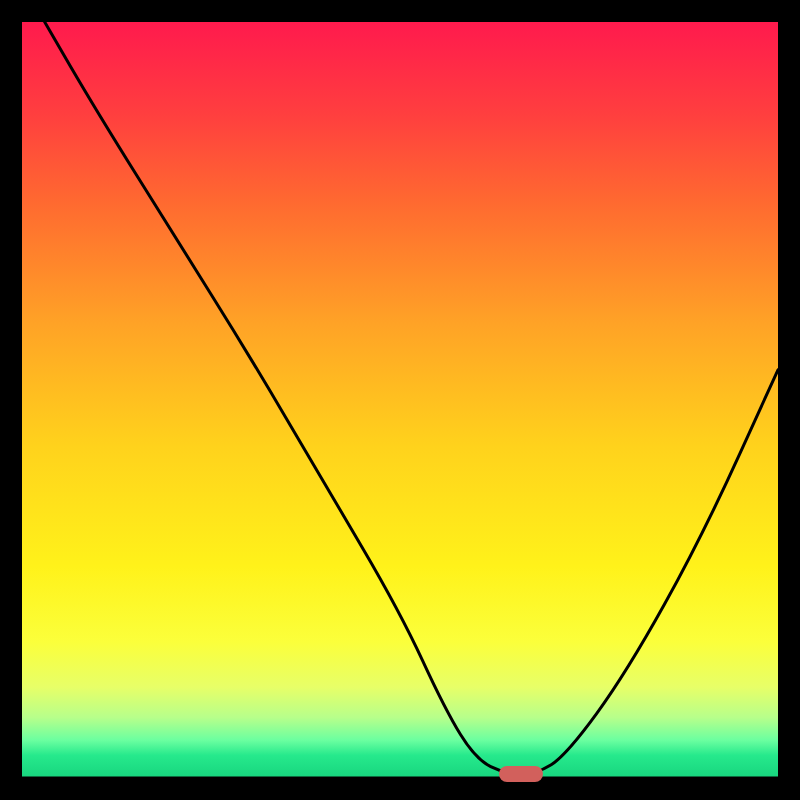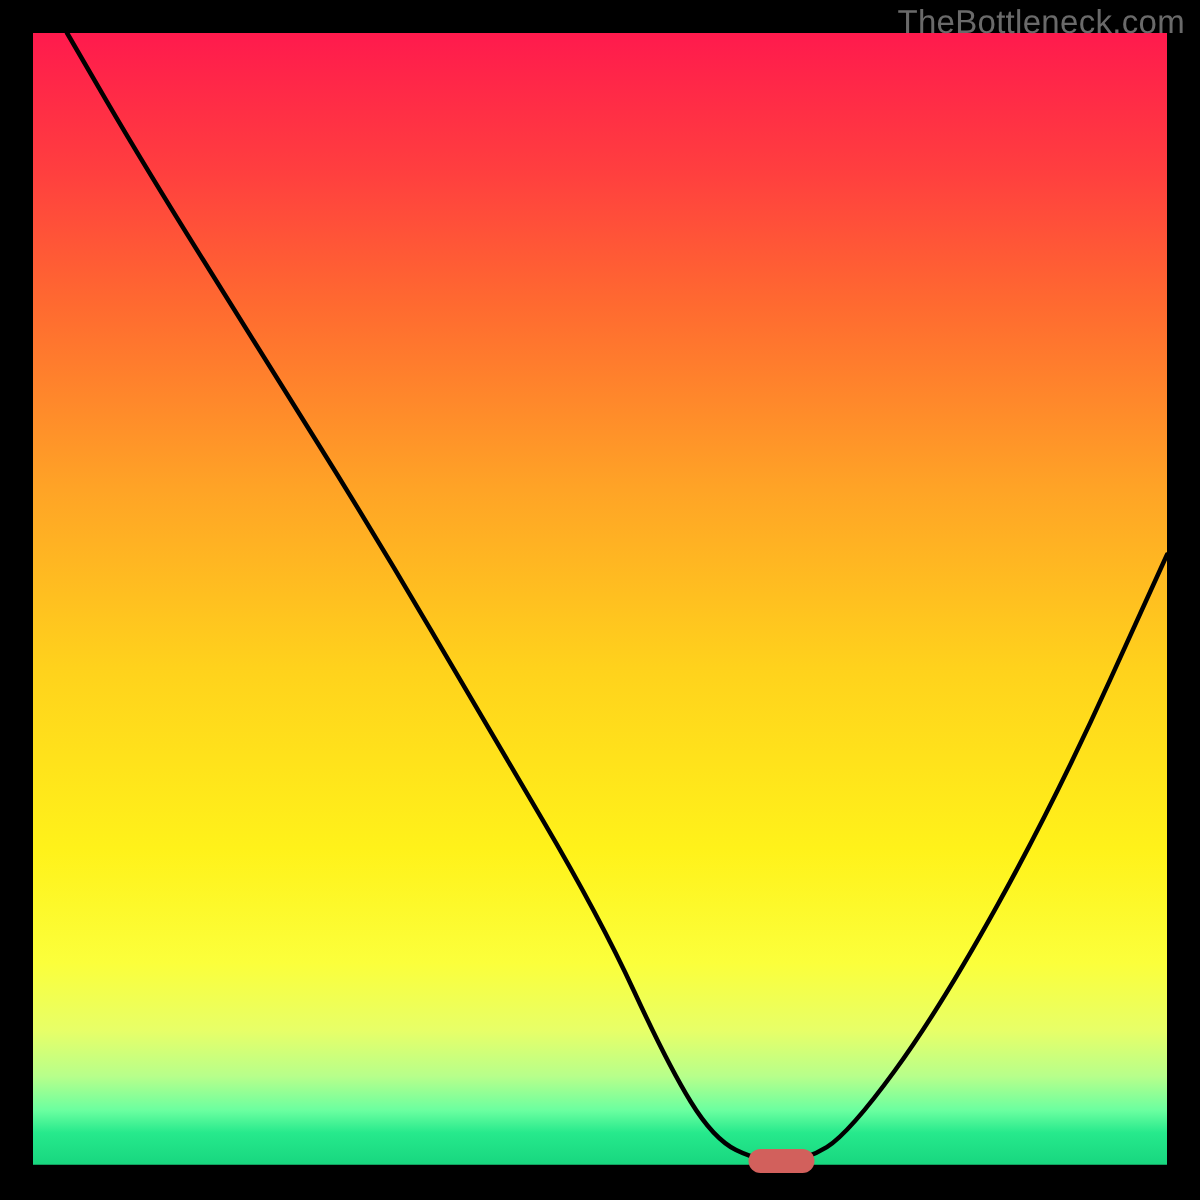--- a/index.html
+++ b/index.html
@@ -71,14 +71,13 @@
 <body>
 
 <div class="stage">
   <div class="plot">
     <svg class="curve" viewBox="0 0 756 756" preserveAspectRatio="none">
       <path id="curvePath" d="M 22.7 0.0 Q 22.7 0.0 49.1 45.4 Q 75.6 90.7 113.4 151.2 Q 151.2 211.7 189.0 272.2 Q 226.8 332.6 264.6 396.9 Q 302.4 461.2 340.2 525.4 Q 378.0 589.7 400.7 638.8 Q 423.4 688.0 438.5 712.5 Q 453.6 737.1 468.7 744.7 Q 483.8 752.2 499.0 752.2 Q 514.1 752.2 529.2 742.8 Q 544.3 733.3 574.6 691.7 Q 604.8 650.2 642.6 582.1 Q 680.4 514.1 718.2 430.9 T 756.0 347.8" fill="none" stroke="#000" stroke-width="3" stroke-linecap="round" stroke-linejoin="round"></path>
       <line id="baseLine" x1="0" y1="756" x2="756" y2="756" stroke="#000" stroke-width="3"></line>
     </svg>
     <div class="marker" id="marker" style="left: 498.96px; top: 752.22px; background: rgb(210, 96, 92);"></div>
   </div>
-  <div class="watermark">TheBottleneck.com</div>
 </div>
 
 </body></html>

